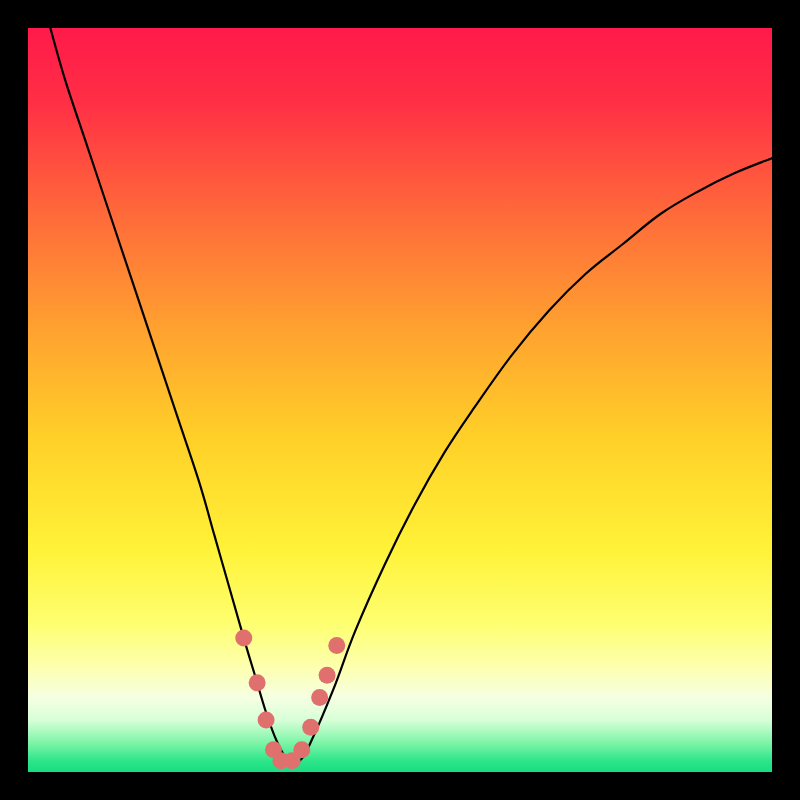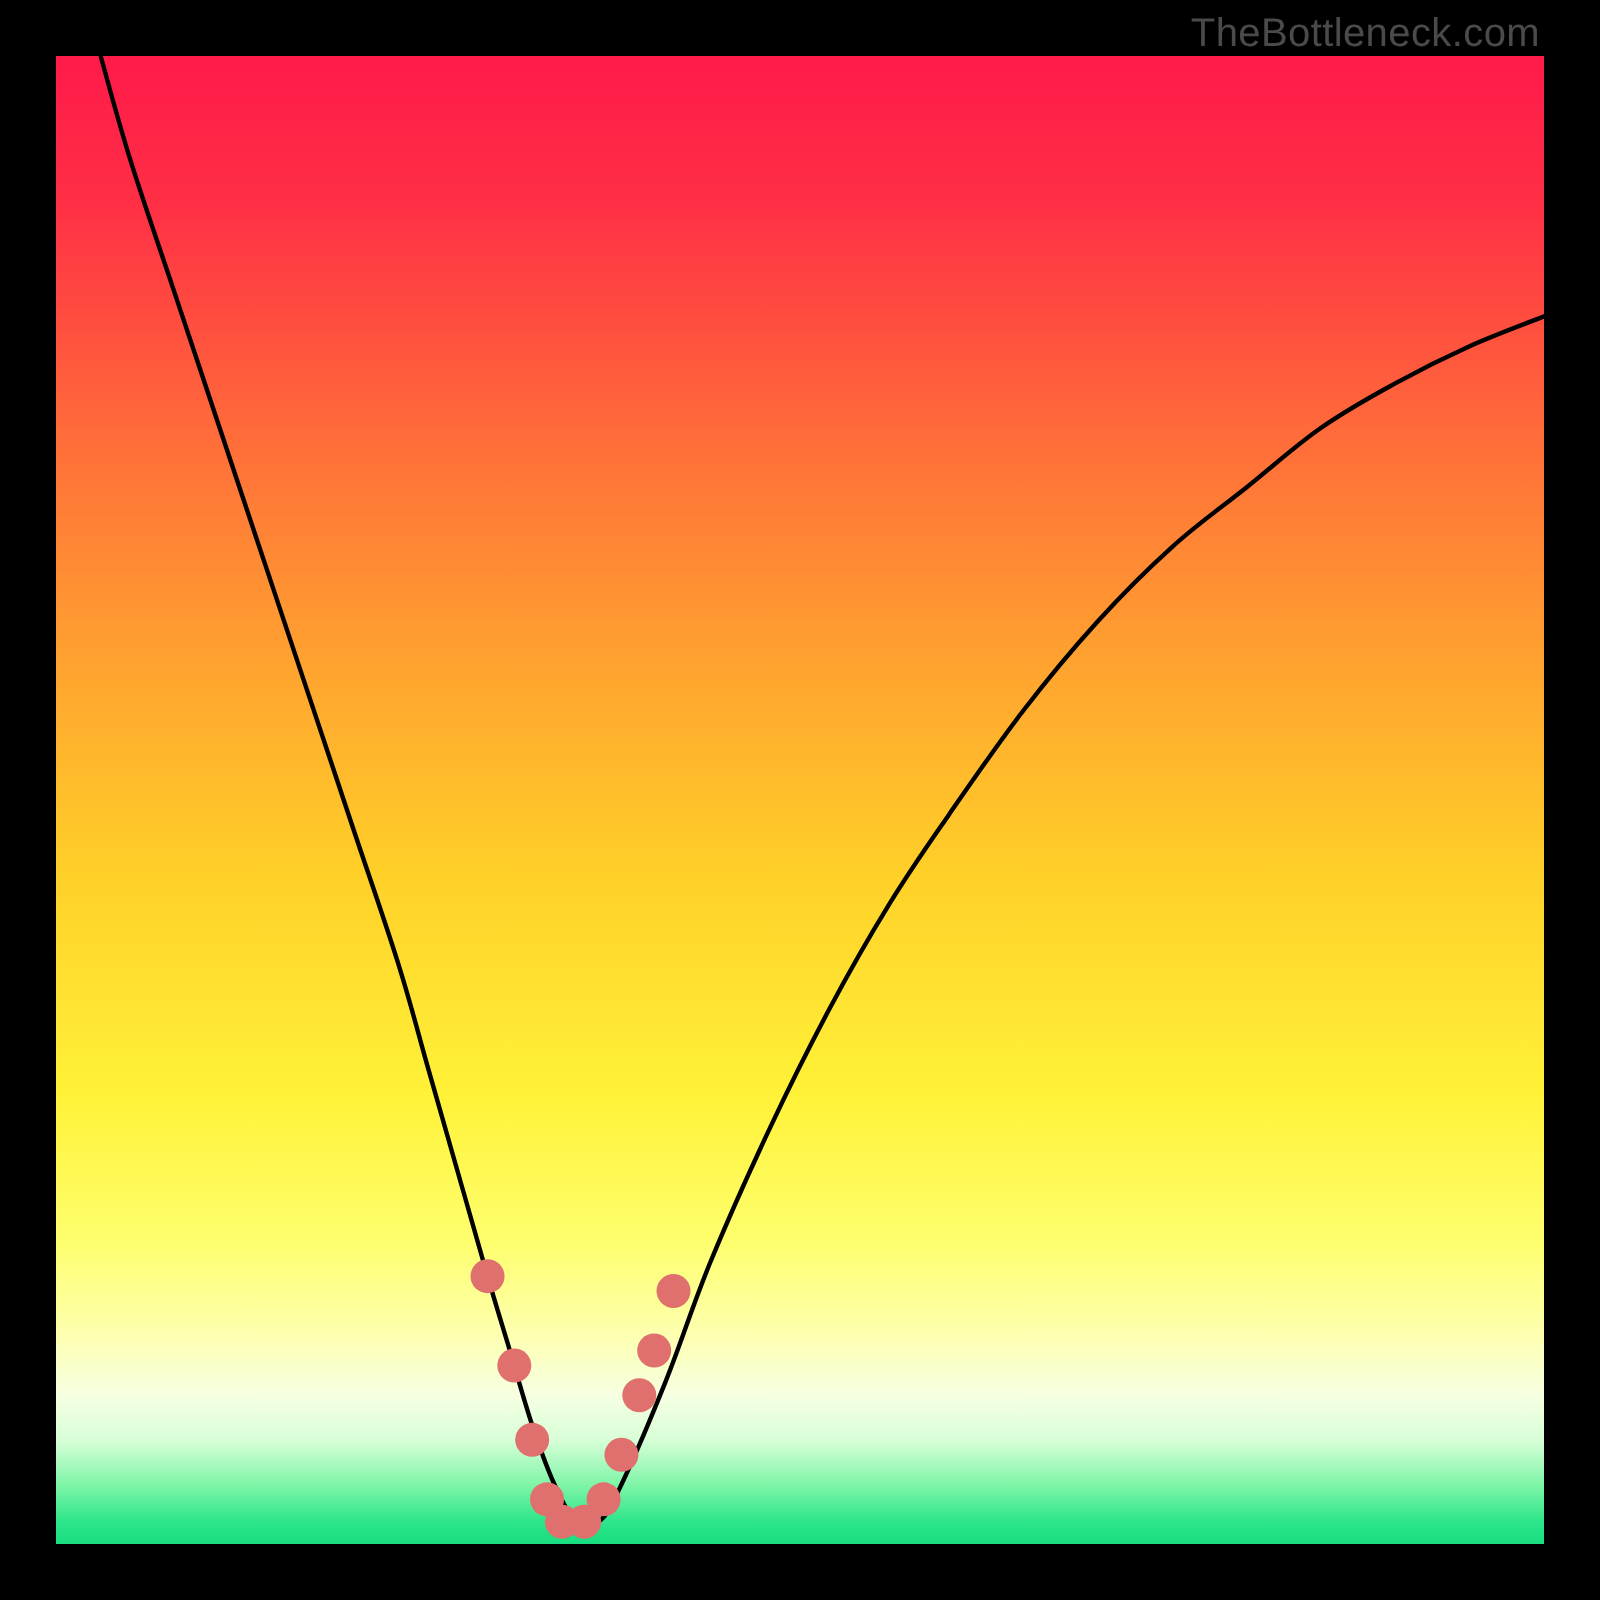--- a/index.html
+++ b/index.html
@@ -86,14 +86,13 @@
           <circle cx="252.96" cy="732.84" r="8.5" fill="#e0706e"></circle>
           <circle cx="264.12" cy="732.84" r="8.5" fill="#e0706e"></circle>
           <circle cx="273.792" cy="721.68" r="8.5" fill="#e0706e"></circle>
           <circle cx="282.72" cy="699.36" r="8.5" fill="#e0706e"></circle>
           <circle cx="291.648" cy="669.6" r="8.5" fill="#e0706e"></circle>
           <circle cx="299.088" cy="647.28" r="8.5" fill="#e0706e"></circle>
           <circle cx="308.76" cy="617.52" r="8.5" fill="#e0706e"></circle>
         </g>
     </svg>
   </div>
-  <div class="watermark">TheBottleneck.com</div>
 </div>
 
 </body></html>

